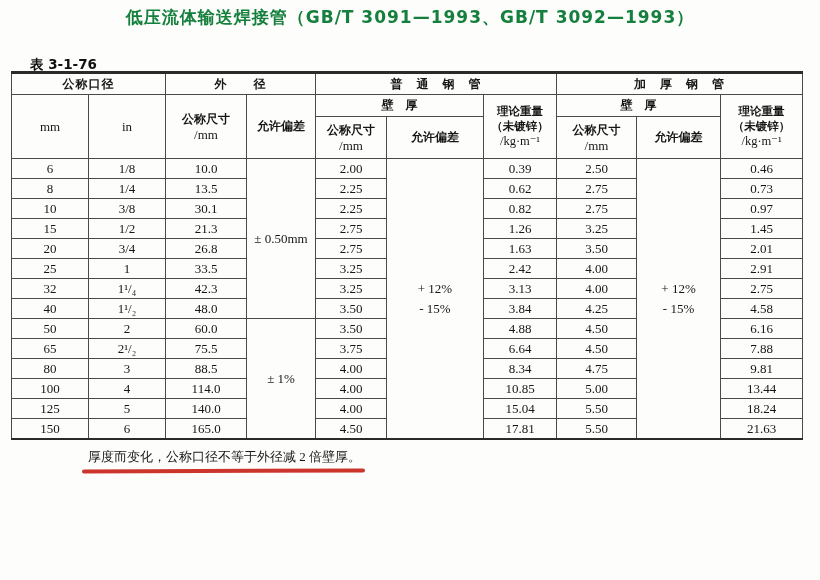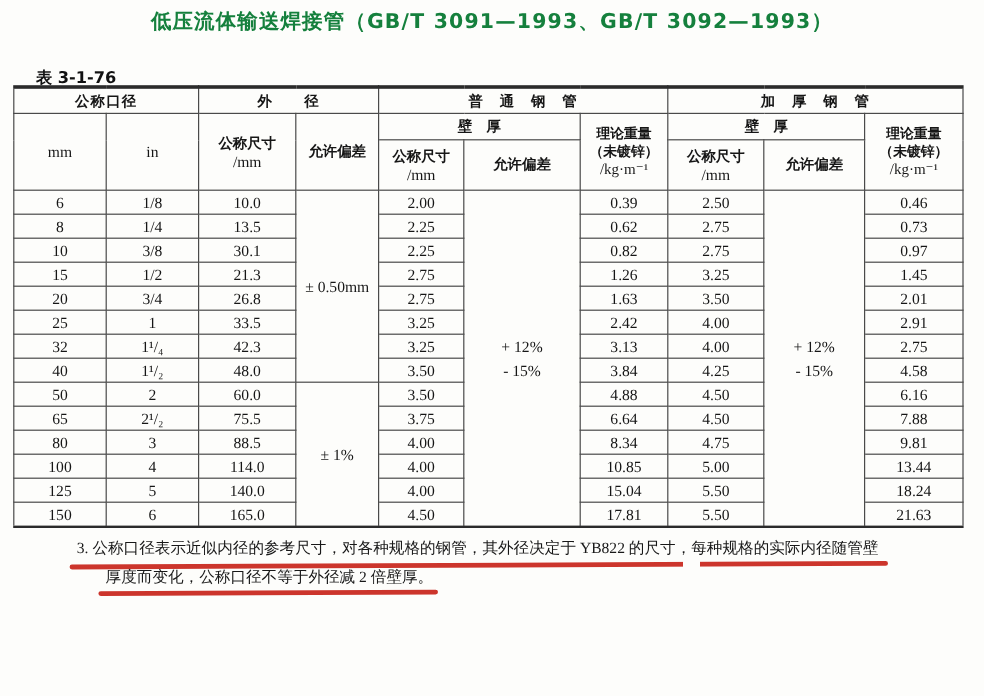--- a/index.html
+++ b/index.html
@@ -263,17 +263,16 @@
           <td>165.0</td>
           <td>4.50</td>
           <td>17.81</td>
           <td>5.50</td>
           <td>21.63</td>
         </tr>
       </tbody>
   </table>
 
   <div class="notes">
-      <div class="note-line indent1"><span class="note-text redline redline-gap">3. 公称口径表示近似内径的参考尺寸，对各种规格的钢管，其外径决定于 YB822 的尺寸，每种规格的实际内径随管壁</span></div>
       <div class="note-line indent2"><span class="note-text redline">厚度而变化，公称口径不等于外径减 2 倍壁厚。</span></div>
     </div>
 
 </div>
 
 </body></html>

